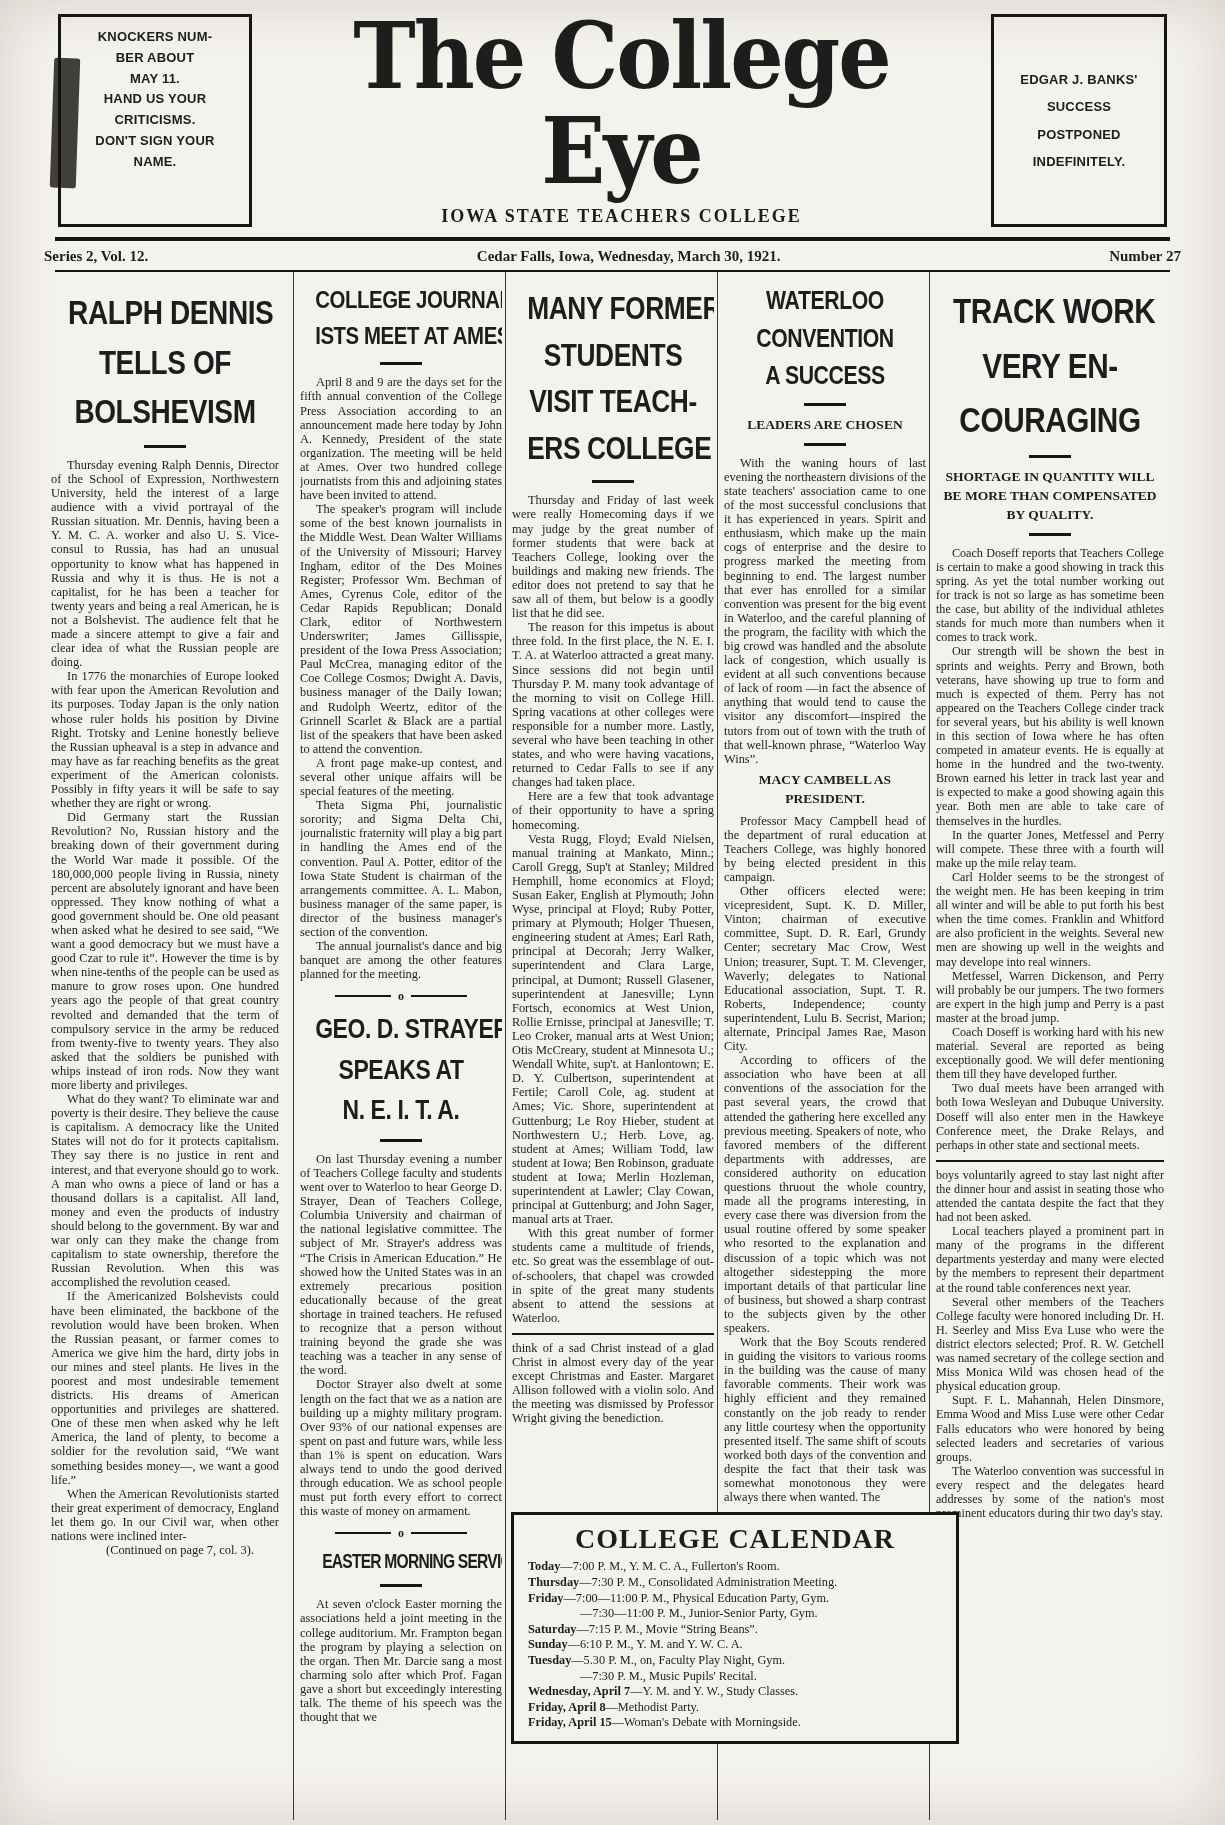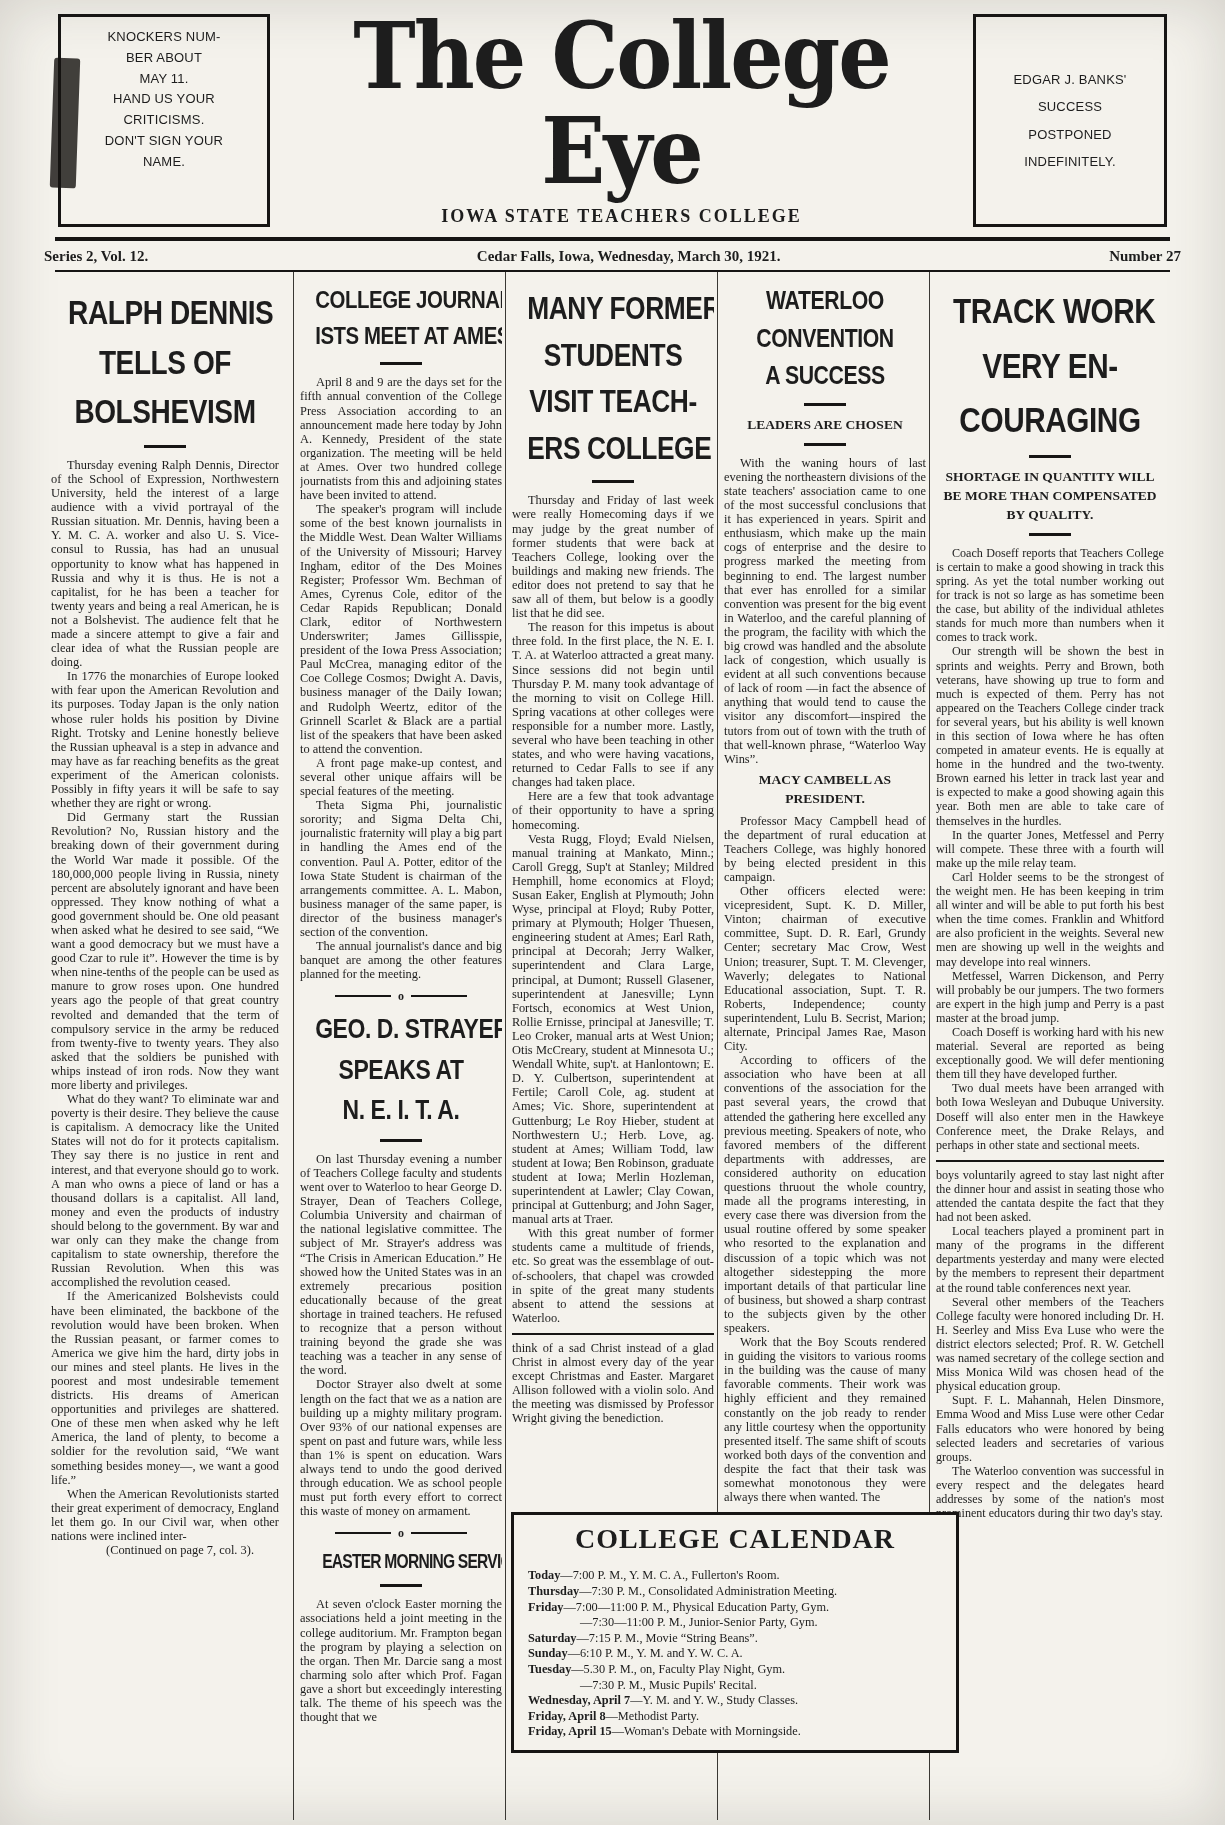--- a/index.html
+++ b/index.html
@@ -3,22 +3,22 @@
 <meta charset="utf-8">
 <style>
   html,body{margin:0;padding:0;background:#e8e5de;}
   .page{position:relative;width:1225px;height:1825px;margin:0 auto;background:#f4f2ec;
         color:#1d1d1d;font-family:"Liberation Serif",serif;overflow:hidden;
         box-shadow:inset 0 0 60px rgba(60,55,45,.18);}
   .smudge{position:absolute;left:52px;top:58px;width:26px;height:130px;background:#14120f;
           opacity:.8;border-radius:3px;transform:rotate(2deg);}
   
   .masthead{display:flex;justify-content:space-between;align-items:stretch;padding:14px 58px 0;}
-  .mbox{border:3px solid #161514;padding:10px 15px;text-align:center;
-        font-family:"Liberation Sans",sans-serif;font-weight:400;font-size:13px;
+  .mbox{border:3px solid #161514;padding:10px 6px;text-align:center;
+        font-family:"Liberation Sans",sans-serif;font-weight:700;font-size:13px;
         line-height:1.6;letter-spacing:.2px;}
   .mbox.left{width:176px;}
   .mbox.right{width:158px;display:flex;flex-direction:column;justify-content:center;}
   .mbox.right .mbox-line{line-height:2.1;}
   .mcenter{flex:1;text-align:center;padding:0 12px;}
   .title{font-family:"DejaVu Serif",serif;font-weight:700;font-size:84px;line-height:1.05;
          letter-spacing:-2px;margin-top:2px;transform:scaleY(1.08);}
   .subtitle{font-size:18px;font-weight:700;letter-spacing:2px;margin-top:14px;}
   .rule-thick{margin:10px 55px 0;border-top:4px solid #161514;}
   .dateline{display:flex;justify-content:space-between;padding:7px 44px 4px;
@@ -52,21 +52,21 @@
   .blk-pc{margin:0;}
   .blk-cont{padding-left:30px;margin-top:0;text-align:center;}
   .blk-o{display:flex;align-items:center;justify-content:center;gap:7px;margin:9px 0 7px;}
   .blk-o .ol{width:56px;height:2px;background:#161514;}
   .blk-o .oc{font-weight:700;font-size:12px;line-height:1;}
   .blk-rule{border-top:2px solid #161514;margin:8px 0 6px;}
   
   .calendar{position:absolute;left:511px;top:1240px;width:414px;background:#f4f2ec;
             border:3px solid #161514;padding:6px 14px 10px;z-index:3;}
   .cal-title{font-weight:700;font-size:28px;text-align:center;letter-spacing:1px;
-             margin:2px 0 13px;font-family:"Liberation Serif",serif;}
+             margin:2px 0 4px;font-family:"Liberation Serif",serif;}
   .cal-entry{font-size:12.3px;line-height:15.6px;padding-left:110px;text-indent:-110px;}
   .cal-entry b{font-weight:700;}
   .cal-entry.ind{margin-left:52px;}
 </style>
 </head>
 <body>
 
 <div class="page">
   <div class="smudge"></div>
 

